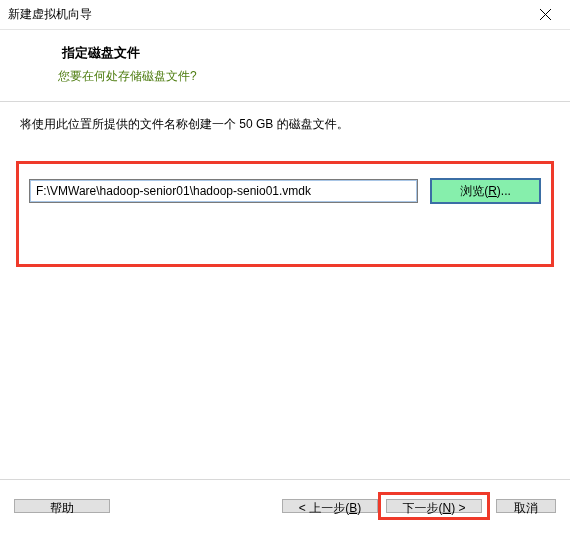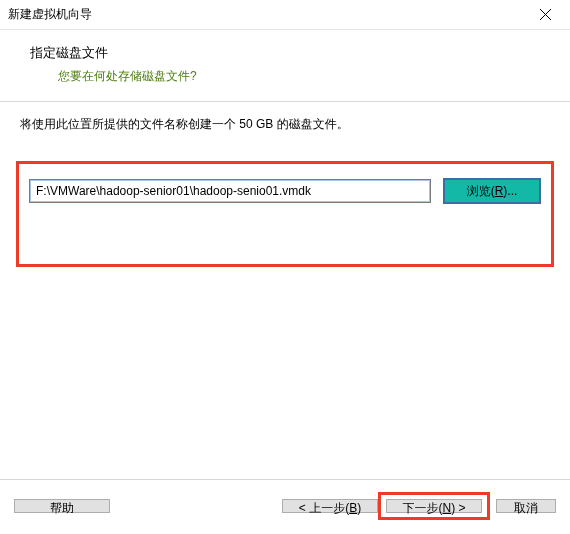--- a/index.html
+++ b/index.html
@@ -21,21 +21,21 @@
     padding: 0 2px 0 8px;
     border-bottom: 1px solid #e5e5e5;
   }
   .close-btn {
     width: 45px; height: 28px;
     display: flex; align-items: center; justify-content: center;
     cursor: pointer;
   }
   .close-btn svg { stroke: #000; stroke-width: 1; }
   .header-block { padding: 14px 24px 16px 30px; }
-  .header-title { font-weight: normal; font-size: 13px; }
+  .header-title { font-weight: bold; font-size: 13px; margin-left: 32px; }
   .header-sub { margin: 6px 0 0 28px; color: #4d7c0f; }
   .divider { border: none; border-top: 1px solid #d8d8d8; margin: 0; }
   .content { padding: 14px 18px 0 18px; }
   .group-label { display: block; margin-bottom: 10px; }
   .group-desc { display: block; margin: 0 0 28px 2px; }
   .highlight-outer {
     border: 3px solid #ef3a2a;
     padding: 14px 10px 60px 10px;
     margin: 0 -2px;
   }
@@ -43,23 +43,23 @@
   .path-input {
     flex: 1;
     height: 24px;
     border: 1px solid #7a7a7a;
     box-shadow: inset 0 0 0 1px #a9c6e6;
     padding: 3px 6px;
     font-family: inherit;
     font-size: 12px;
   }
   .browse-btn {
-    width: 98px; height: 26px;
+    width: 111px; height: 26px;
     border: 2px solid #3b6ea5;
-    background: #14b8a6;
+    background: #86efac;
     font-family: inherit; font-size: 12px;
     cursor: pointer;
   }
   .footer {
     position: absolute;
     left: 0; right: 0; bottom: 0;
     border-top: 1px solid #d8d8d8;
     padding: 12px 14px 14px 14px;
     display: flex;
     align-items: center;

